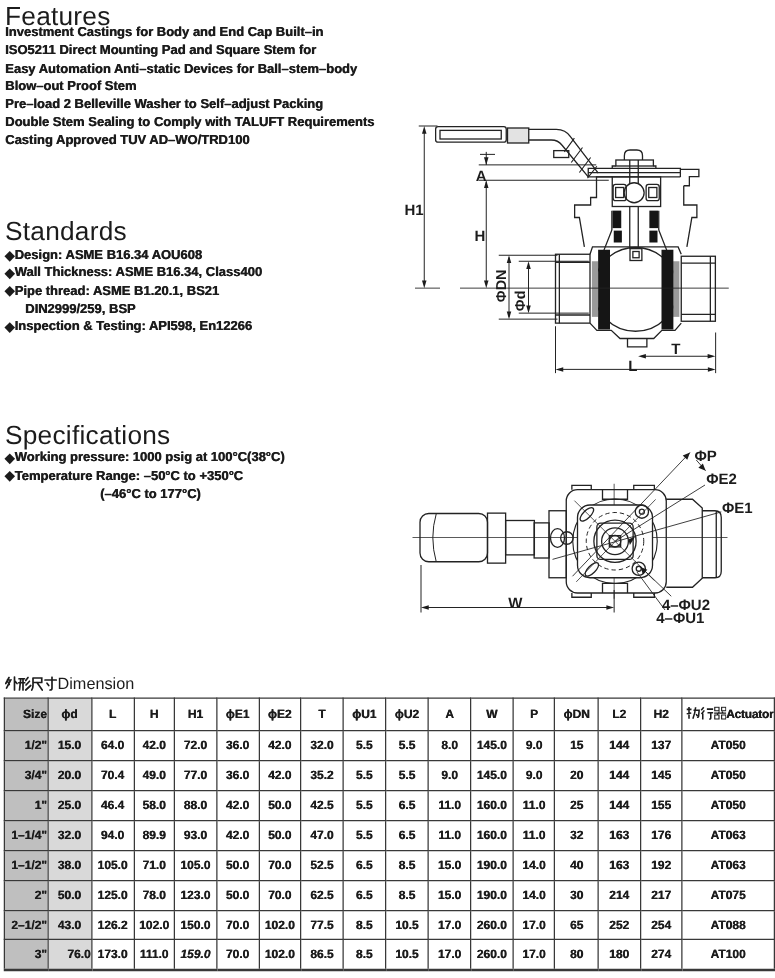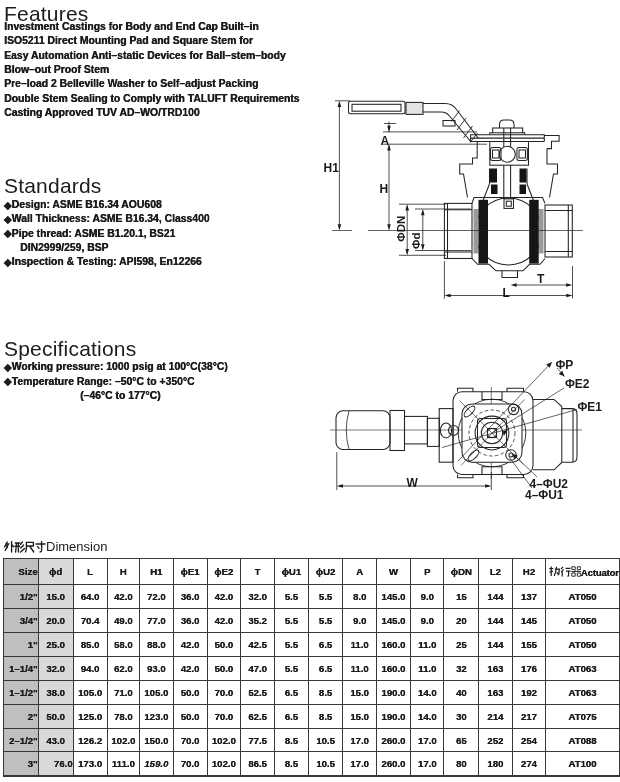--- a/index.html
+++ b/index.html
@@ -310,41 +310,41 @@
         <td>145.0</td>
         <td>9.0</td>
         <td>20</td>
         <td>144</td>
         <td>145</td>
         <td>AT050</td>
       </tr>
 <tr style="height:24px;">
         <td class="c1">1"</td>
         <td class="c2">25.0</td>
-        <td>85.0</td>
+        <td>46.4</td>
         <td>58.0</td>
         <td>88.0</td>
         <td>42.0</td>
         <td>50.0</td>
         <td>42.5</td>
         <td>5.5</td>
         <td>6.5</td>
         <td>11.0</td>
         <td>160.0</td>
         <td>11.0</td>
         <td>25</td>
         <td>144</td>
         <td>155</td>
         <td>AT050</td>
       </tr>
 <tr style="height:24px;">
         <td class="c1">1–1/4"</td>
         <td class="c2">32.0</td>
         <td>94.0</td>
-        <td>62.0</td>
+        <td>89.9</td>
         <td>93.0</td>
         <td>42.0</td>
         <td>50.0</td>
         <td>47.0</td>
         <td>5.5</td>
         <td>6.5</td>
         <td>11.0</td>
         <td>160.0</td>
         <td>11.0</td>
         <td>32</td>

